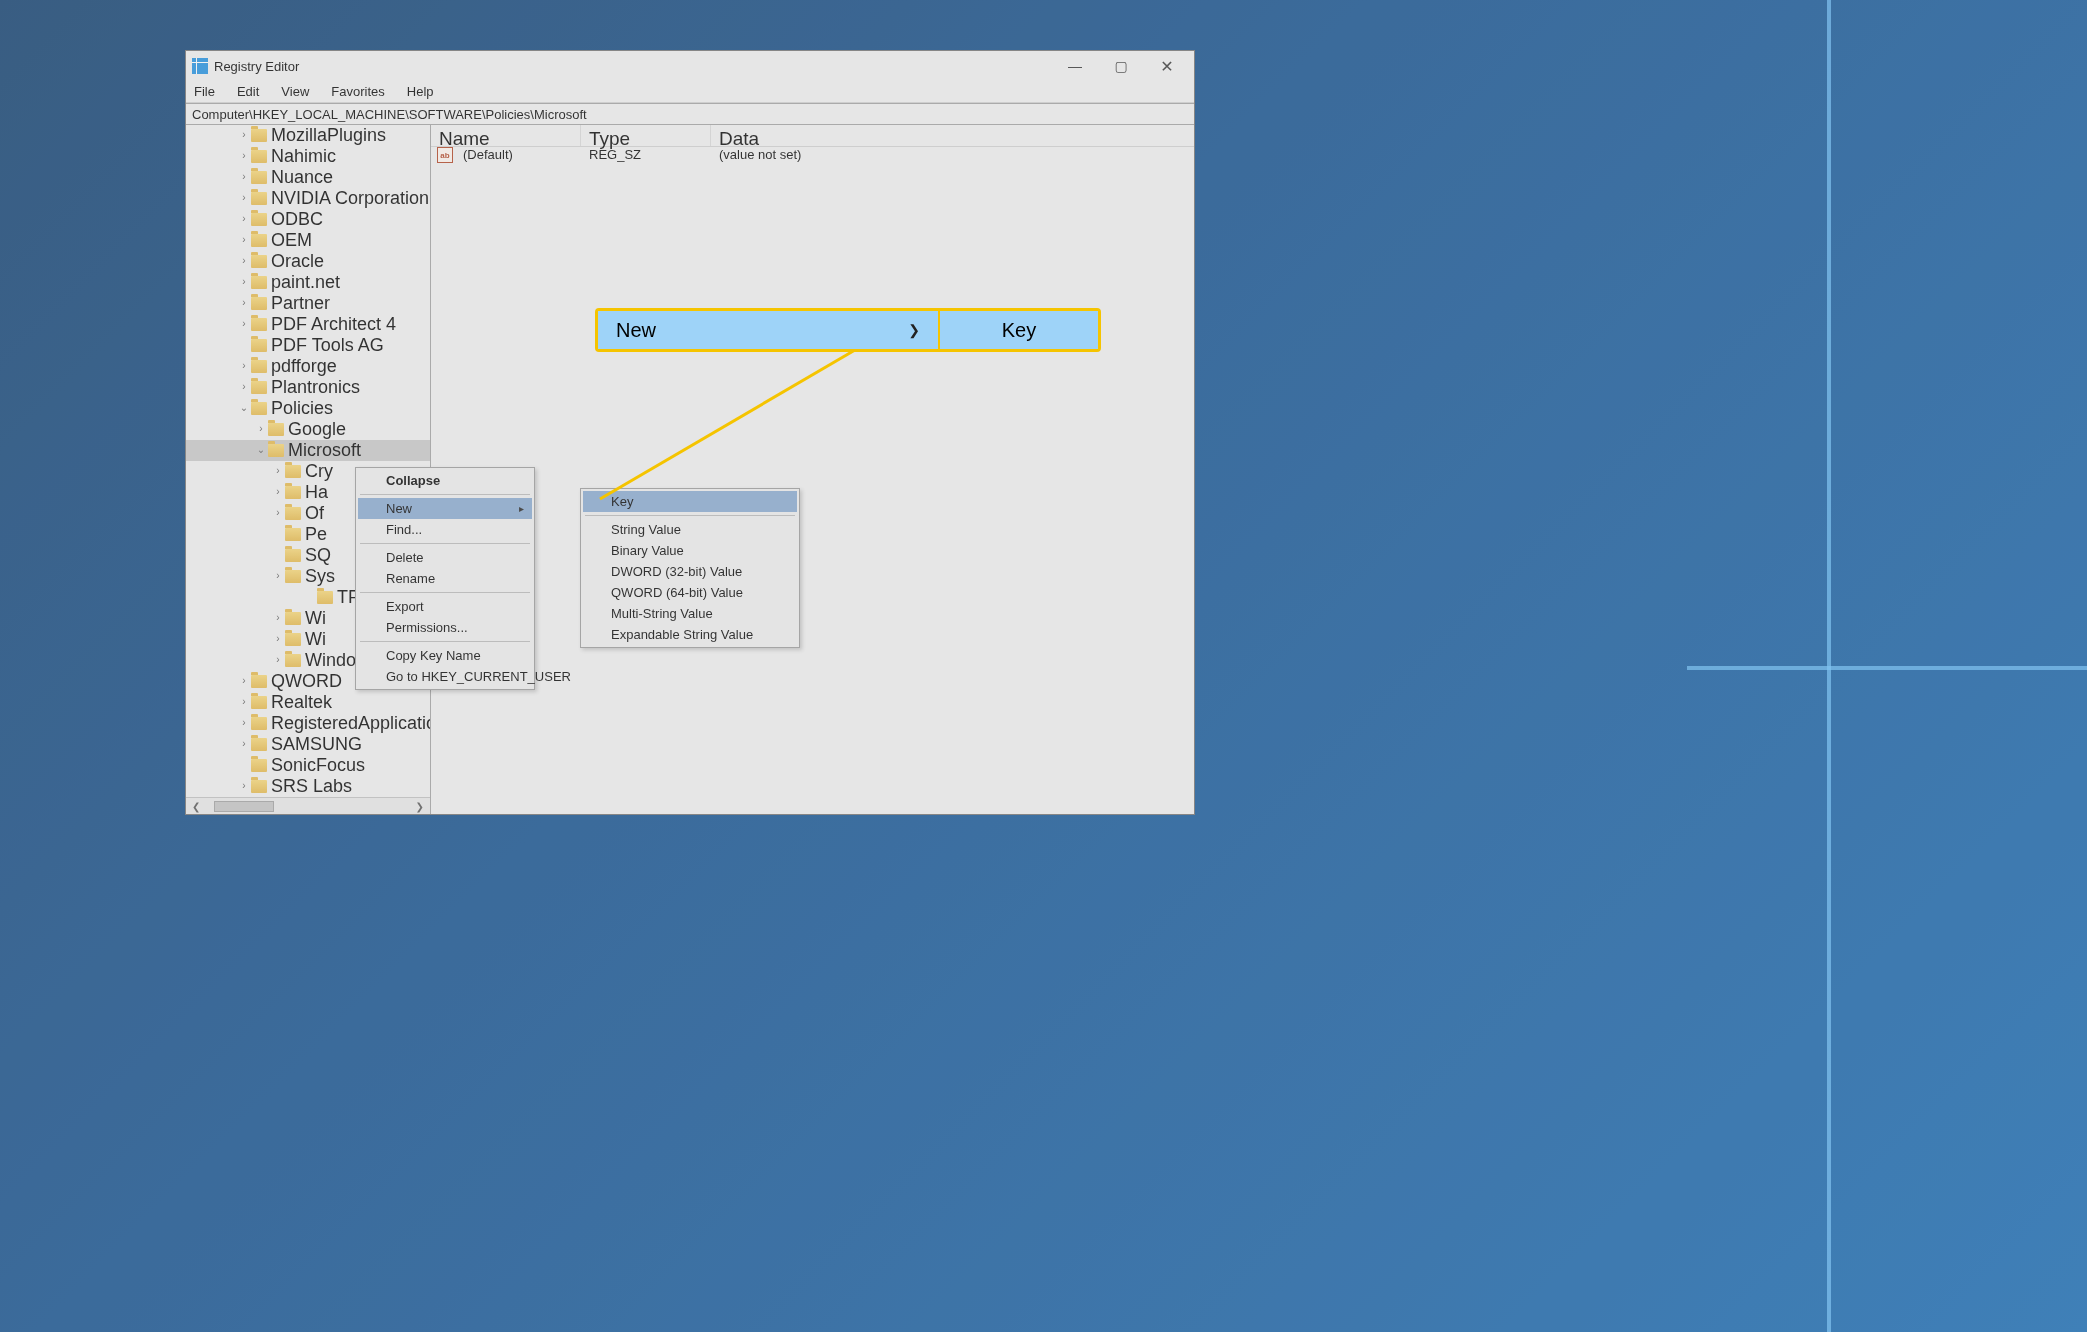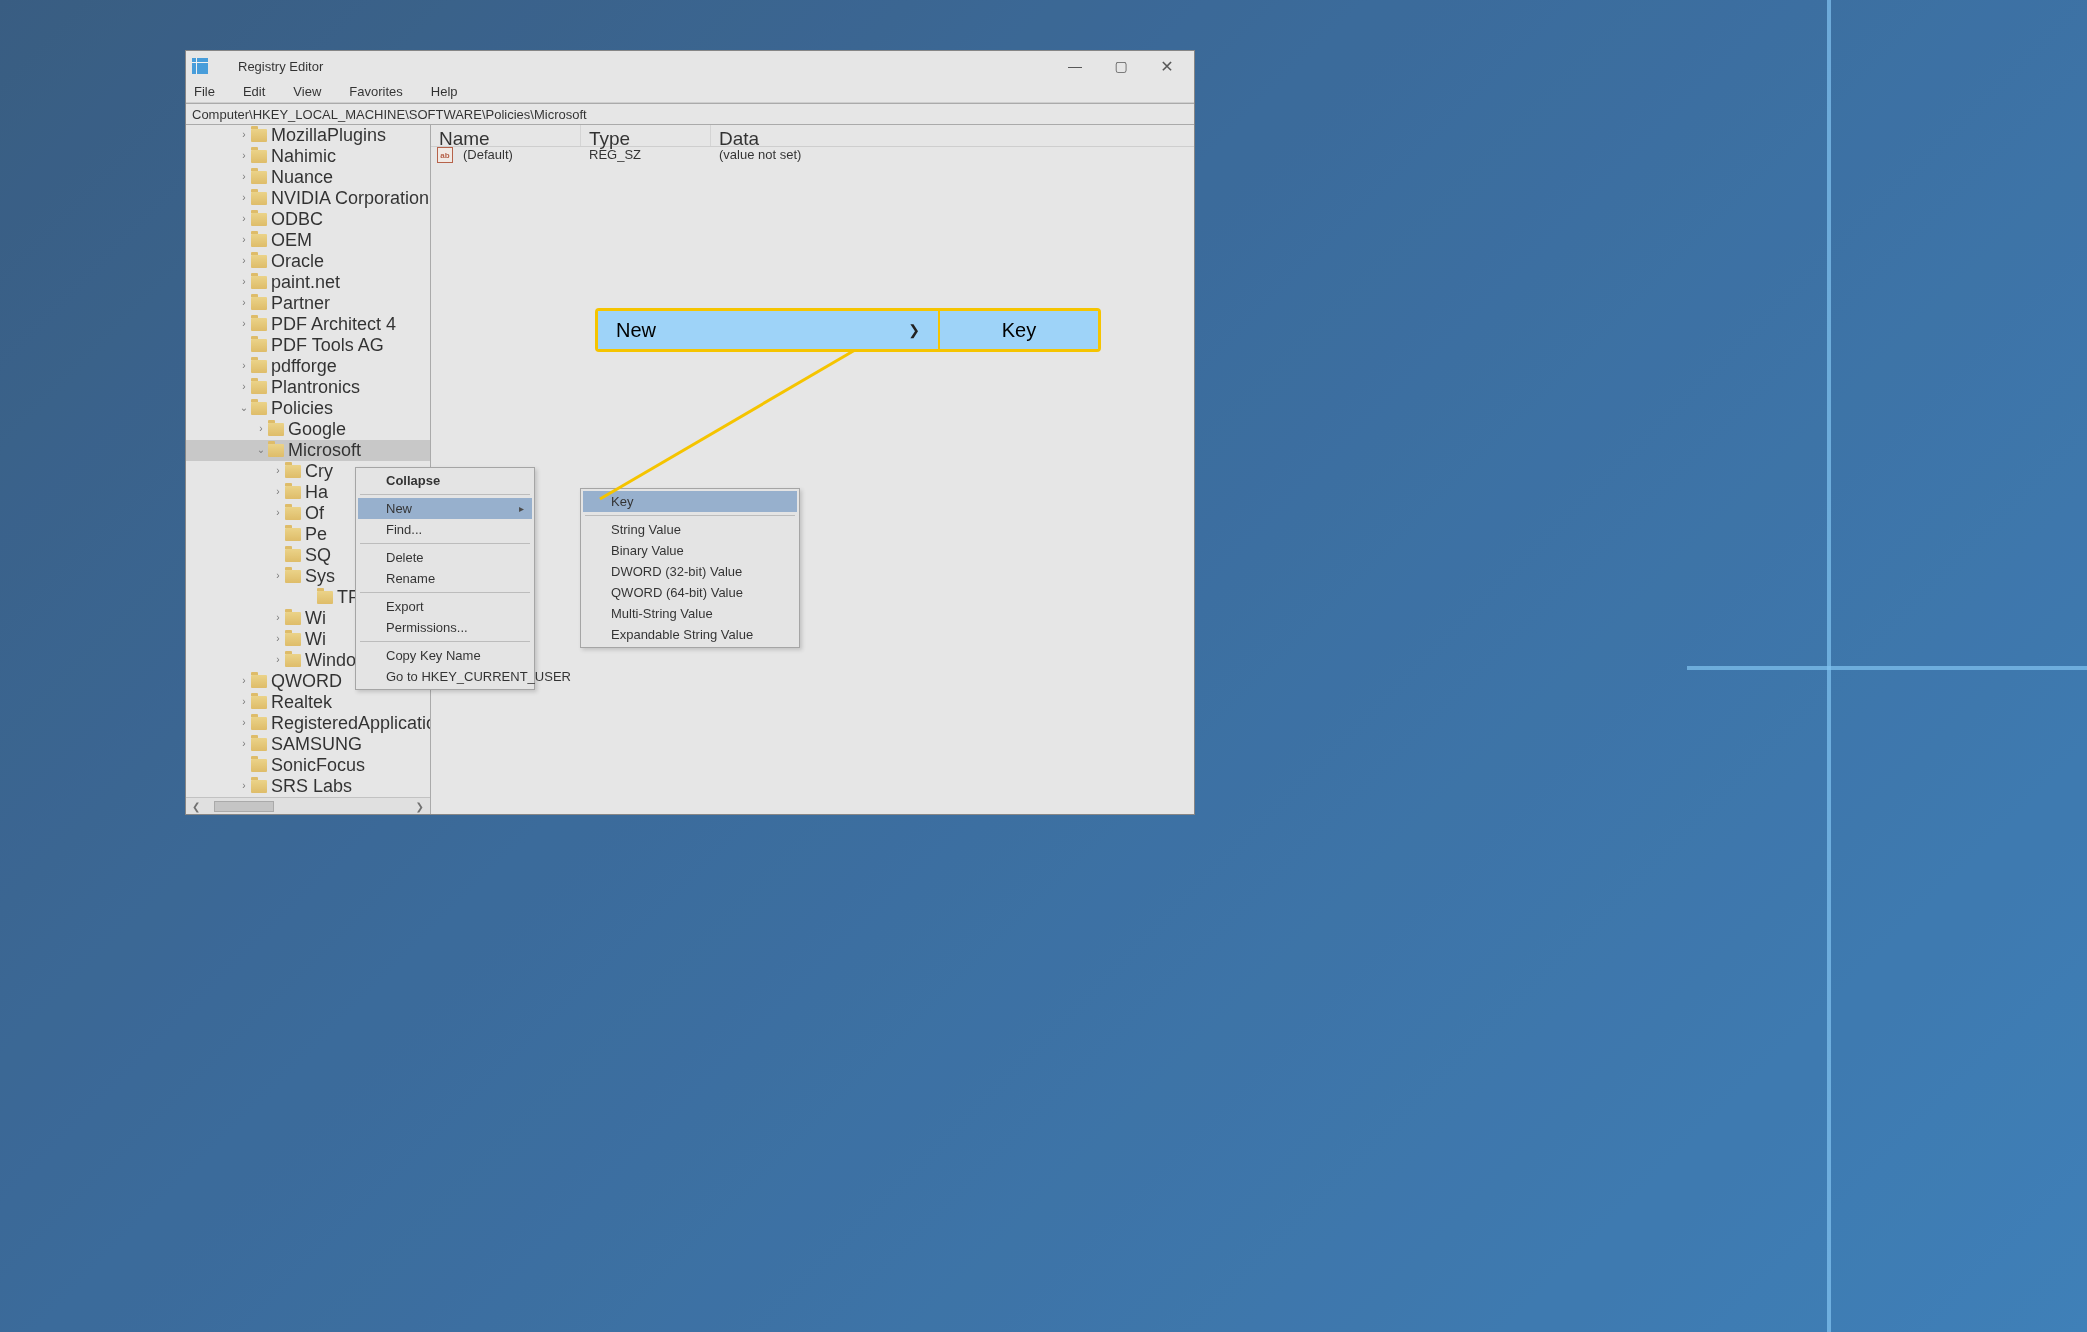--- a/index.html
+++ b/index.html
@@ -32,21 +32,20 @@
     flex-direction: column;
     font-size: 13px;
     color: #000;
   }
   .titlebar {
     height: 30px;
     display: flex;
     align-items: center;
     padding: 0 4px 0 6px;
     background: #f0f0f0;
-    gap: 24px;
   }
   .titlebar .app-icon {
     width: 16px; height: 16px;
     background: #1e8fe0;
     margin-right: 6px;
     position: relative;
   }
   .titlebar .app-icon::before,
   .titlebar .app-icon::after {
     content: ""; position: absolute; background: #fff;
@@ -61,21 +60,21 @@
     font-size: 14px; color: #333;
     cursor: default;
   }
   .win-btn.close { font-size: 16px; }
 
   .menubar {
     height: 22px;
     display: flex;
     align-items: center;
     padding: 0 2px;
-    gap: 16px;
+    gap: 10px;
     border-bottom: 1px solid #d0d0d0;
   }
   .menubar .mi { padding: 2px 6px; font-size: 13px; cursor: default; }
 
   .addressbar {
     height: 22px;
     border: 1px solid #a0a0a0;
     border-left: none; border-right: none;
     padding: 2px 6px;
     font-size: 13px;

